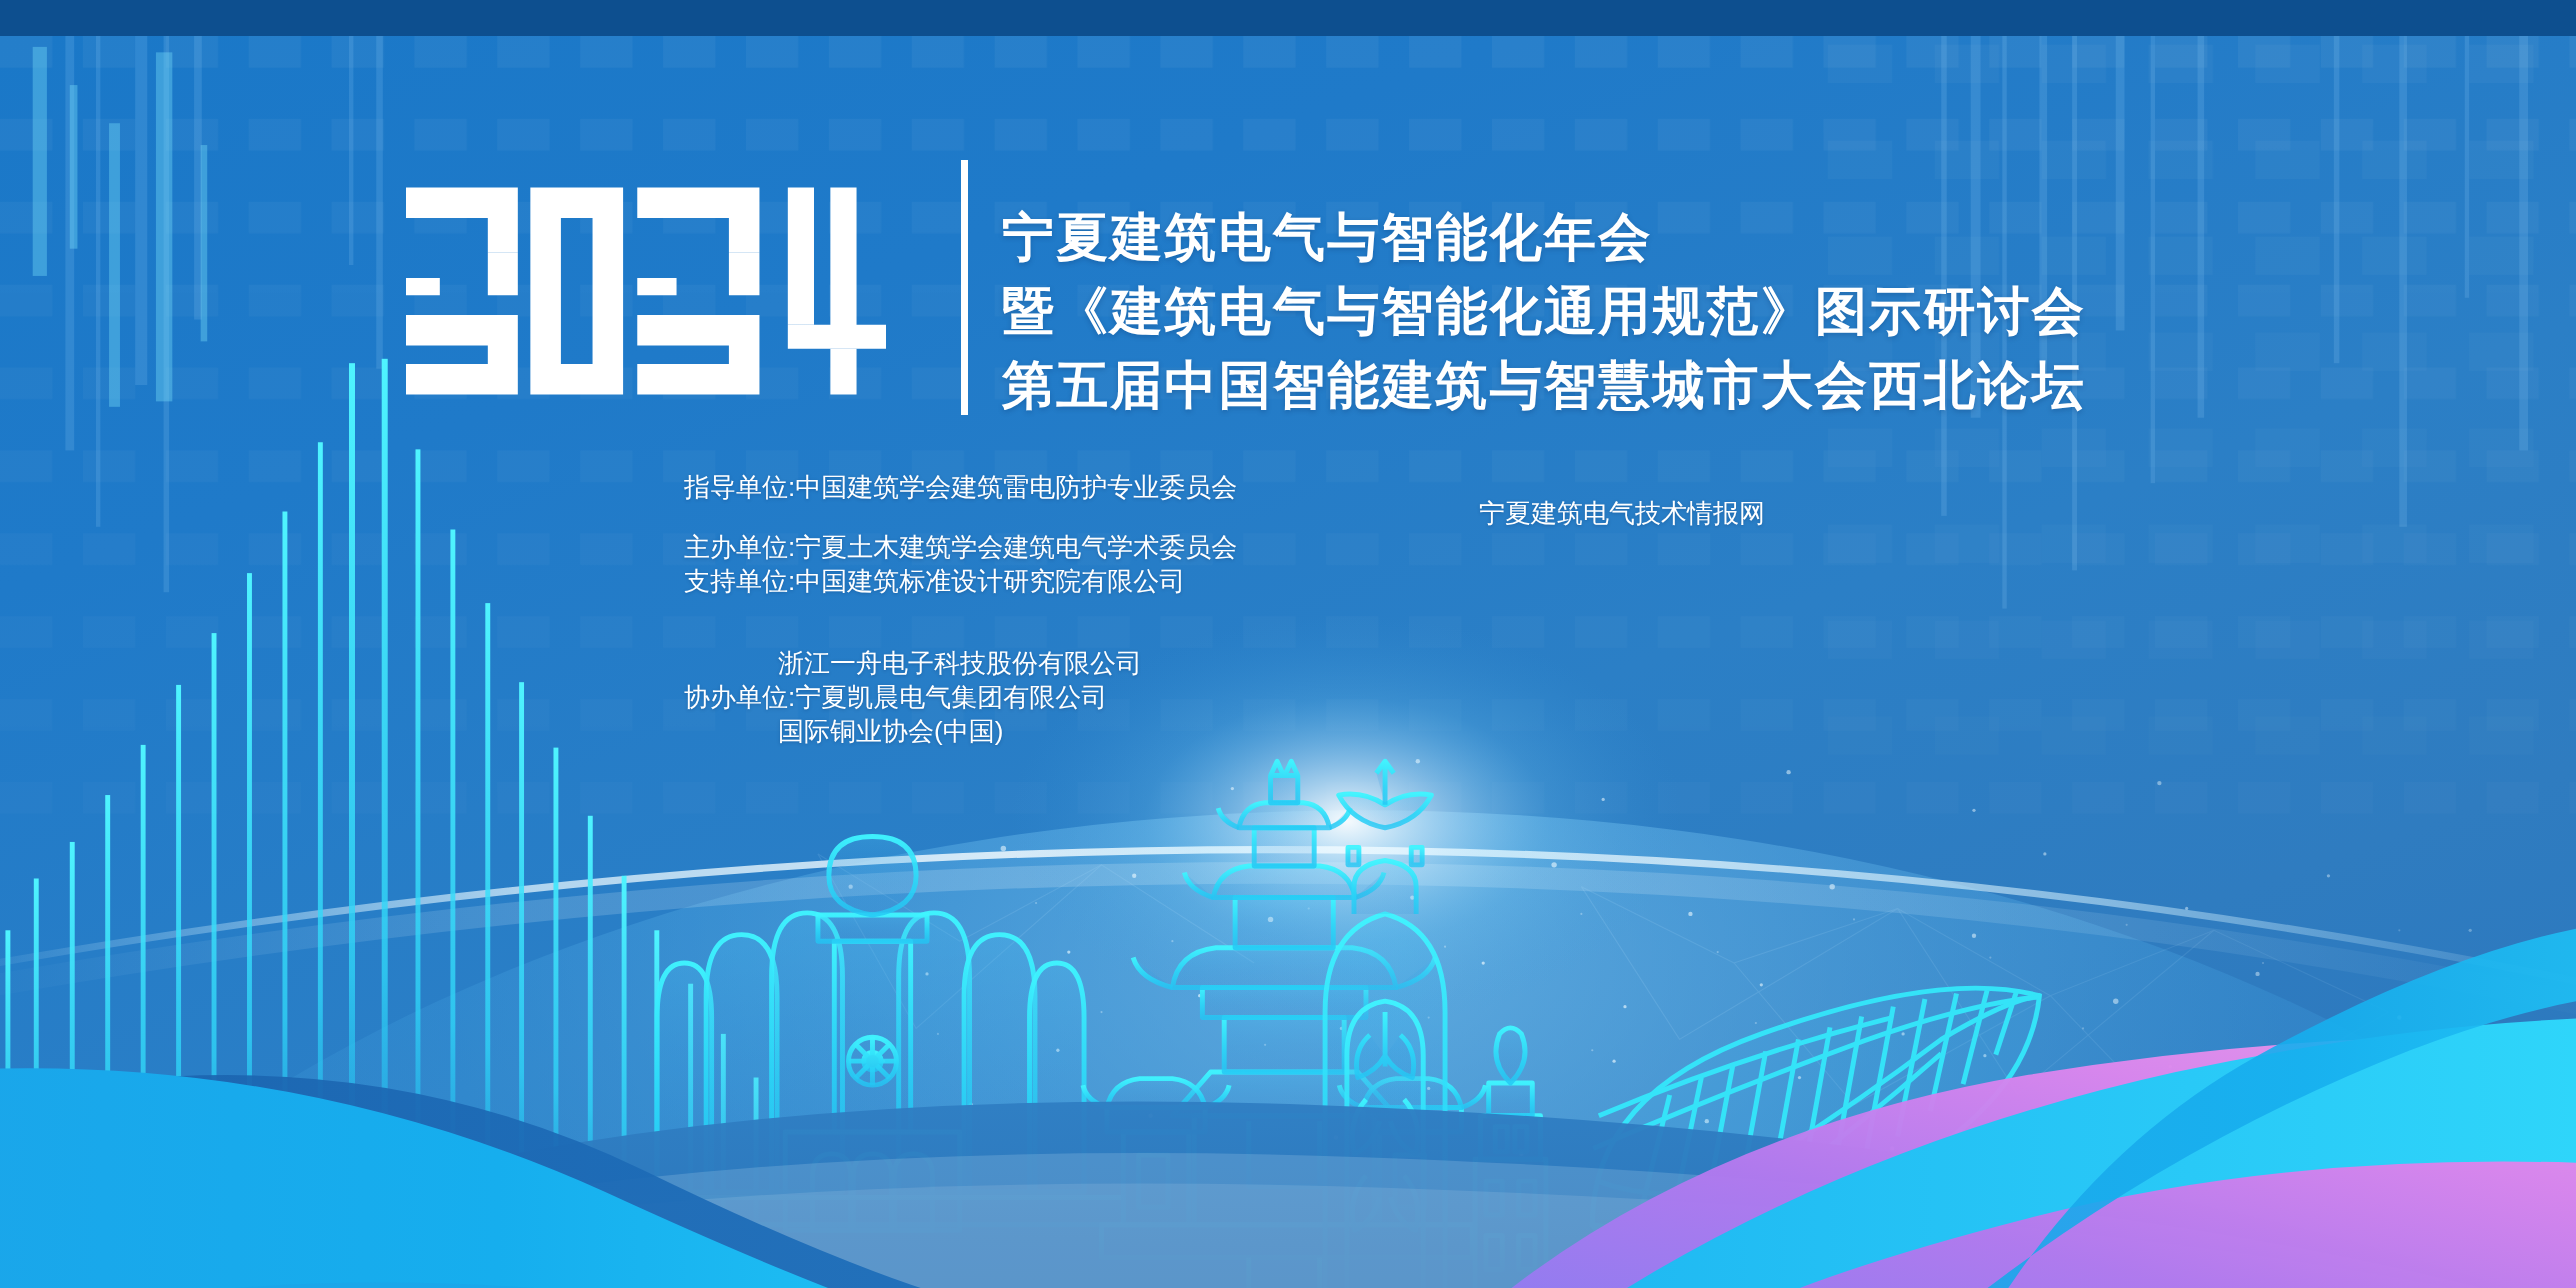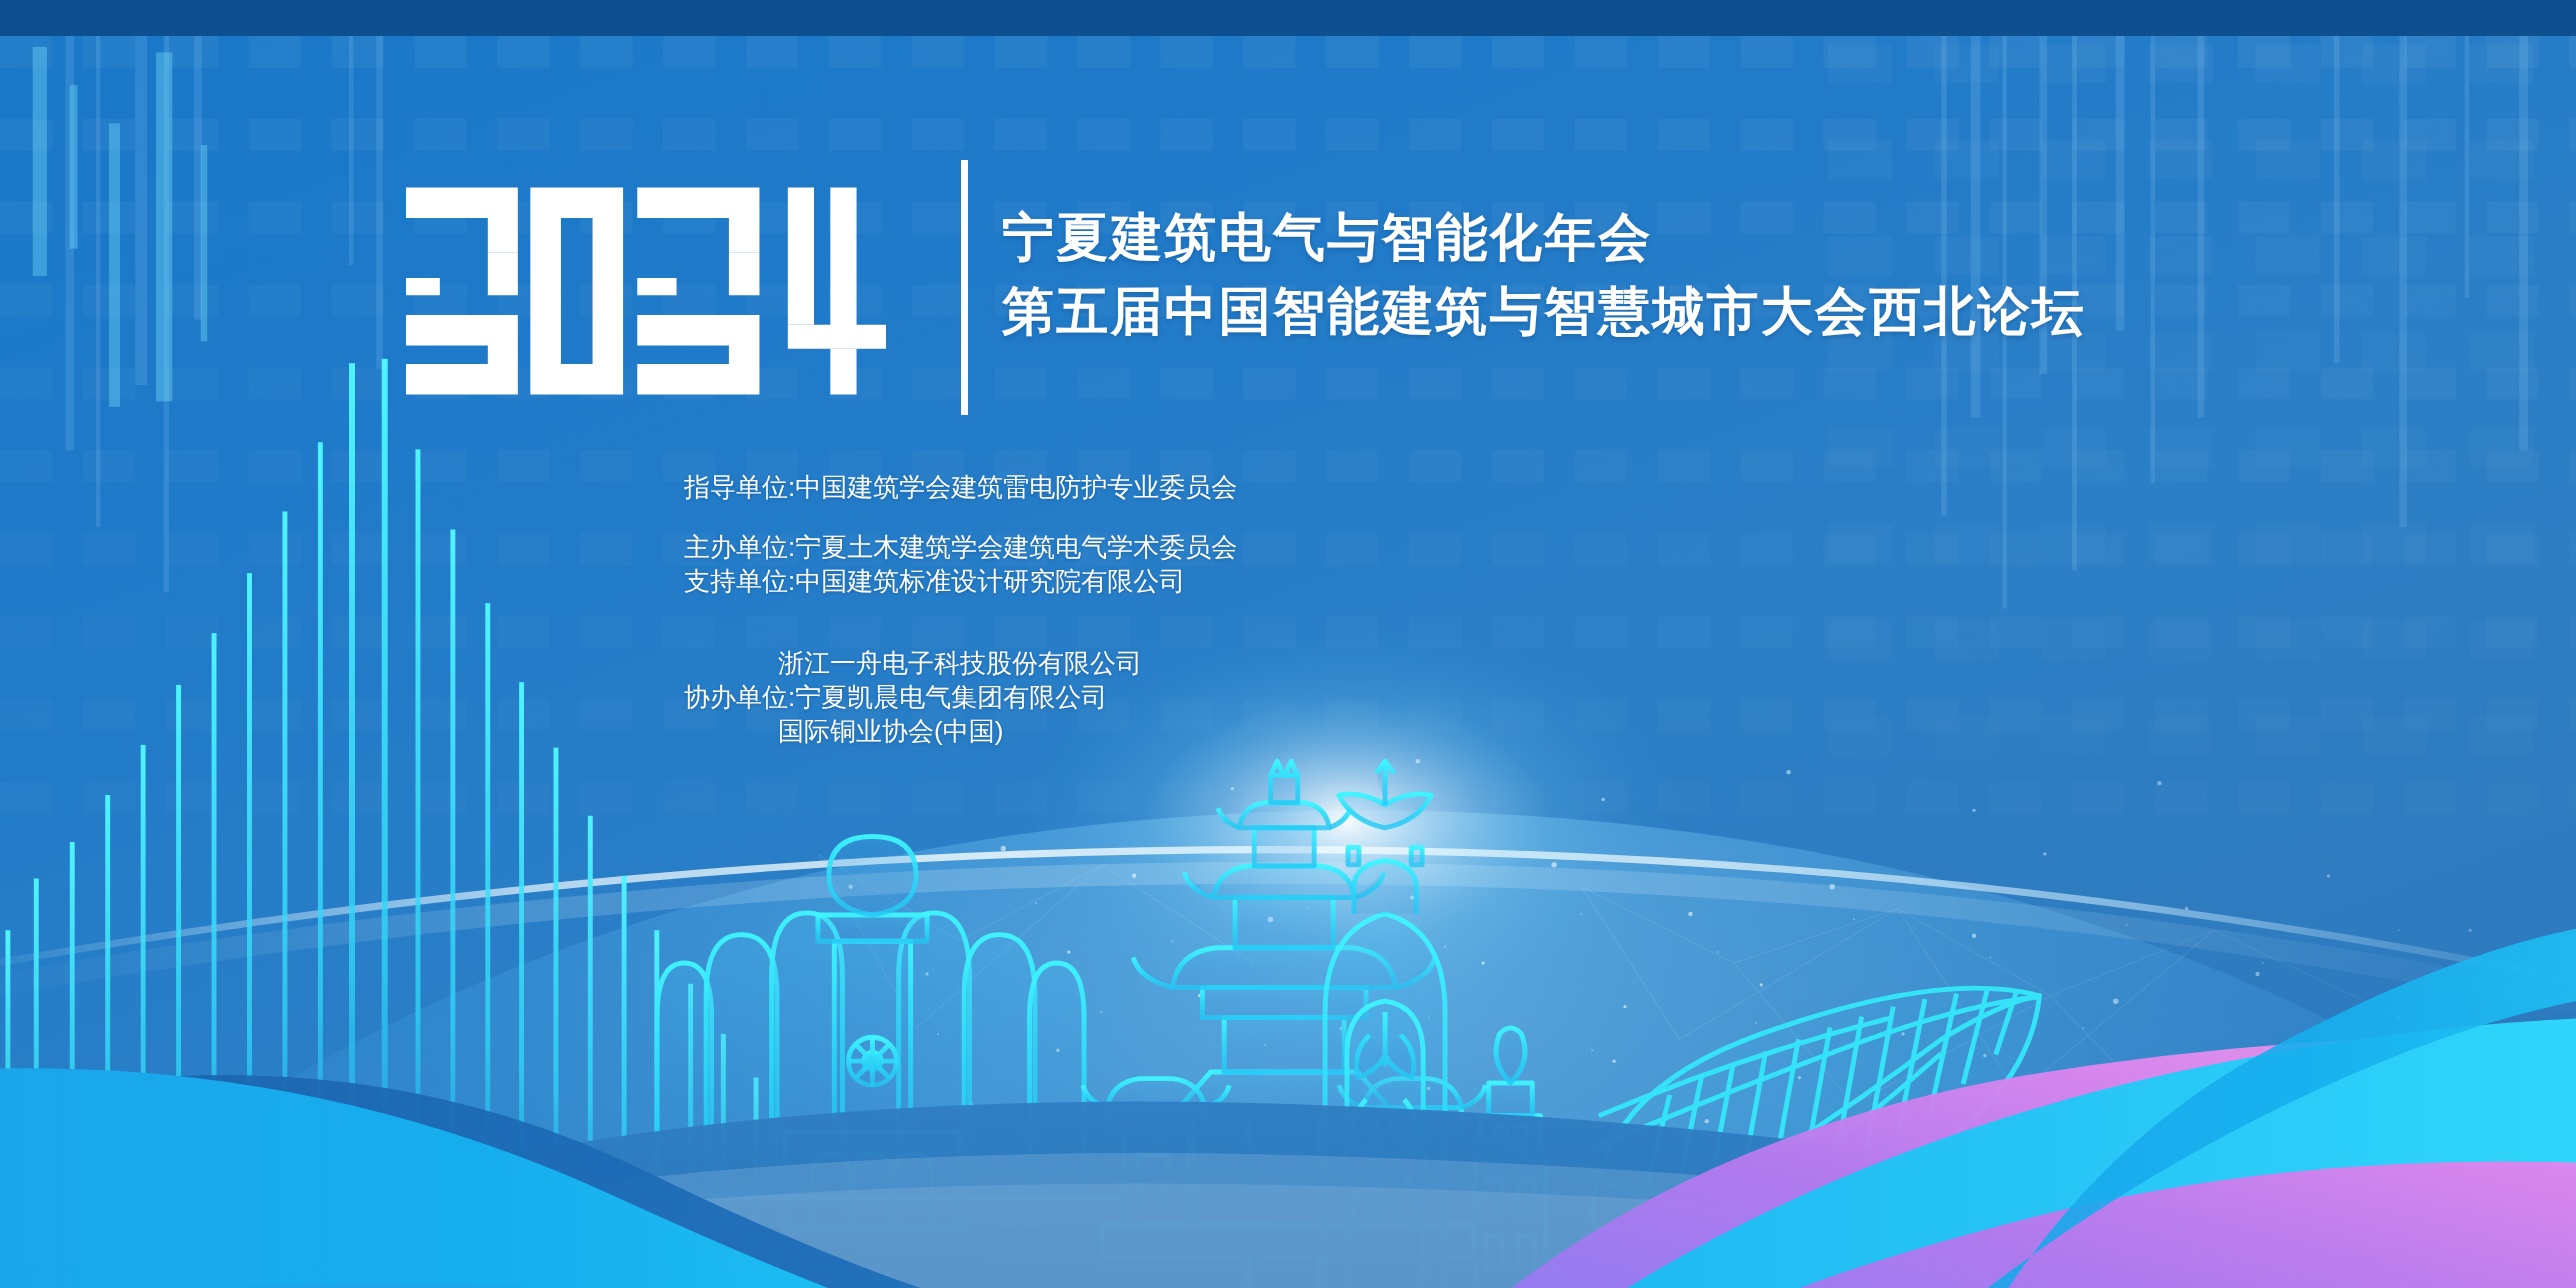--- a/index.html
+++ b/index.html
@@ -465,32 +465,34 @@
         <path d="M748 262 H700 V306 H880 V262 H826 V10 H778 V262 H748 Z"></path>
         <path d="M778 306 H826 V390 H778 Z"></path>
       </g>
     </svg>
   </div>
 
   <div id="divider"></div>
 
   <div id="headline">
     <div class="hl">宁夏建筑电气与智能化年会</div>
+    <div class="hl">暨《建筑电气与智能化通用规范》图示研讨会</div>
     <div class="hl">第五届中国智能建筑与智慧城市大会西北论坛</div>
   </div>
 
   <div id="orgs">
 
     <div class="ocol" id="org-left">
       <div class="oline">指导单位:中国建筑学会建筑雷电防护专业委员会</div>
       <div class="oline gap">主办单位:宁夏土木建筑学会建筑电气学术委员会</div>
       <div class="oline">支持单位:中国建筑标准设计研究院有限公司</div>
     </div>
 
     <div class="ocol" id="org-right-top">
+      <div class="oline gap">宁夏建筑电气技术情报网</div>
     </div>
 
     <div class="ocol" id="org-left-2">
       <div class="oline indent">浙江一舟电子科技股份有限公司</div>
       <div class="oline">协办单位:宁夏凯晨电气集团有限公司</div>
       <div class="oline indent">国际铜业协会(中国)</div>
     </div>
 
 
   </div>

